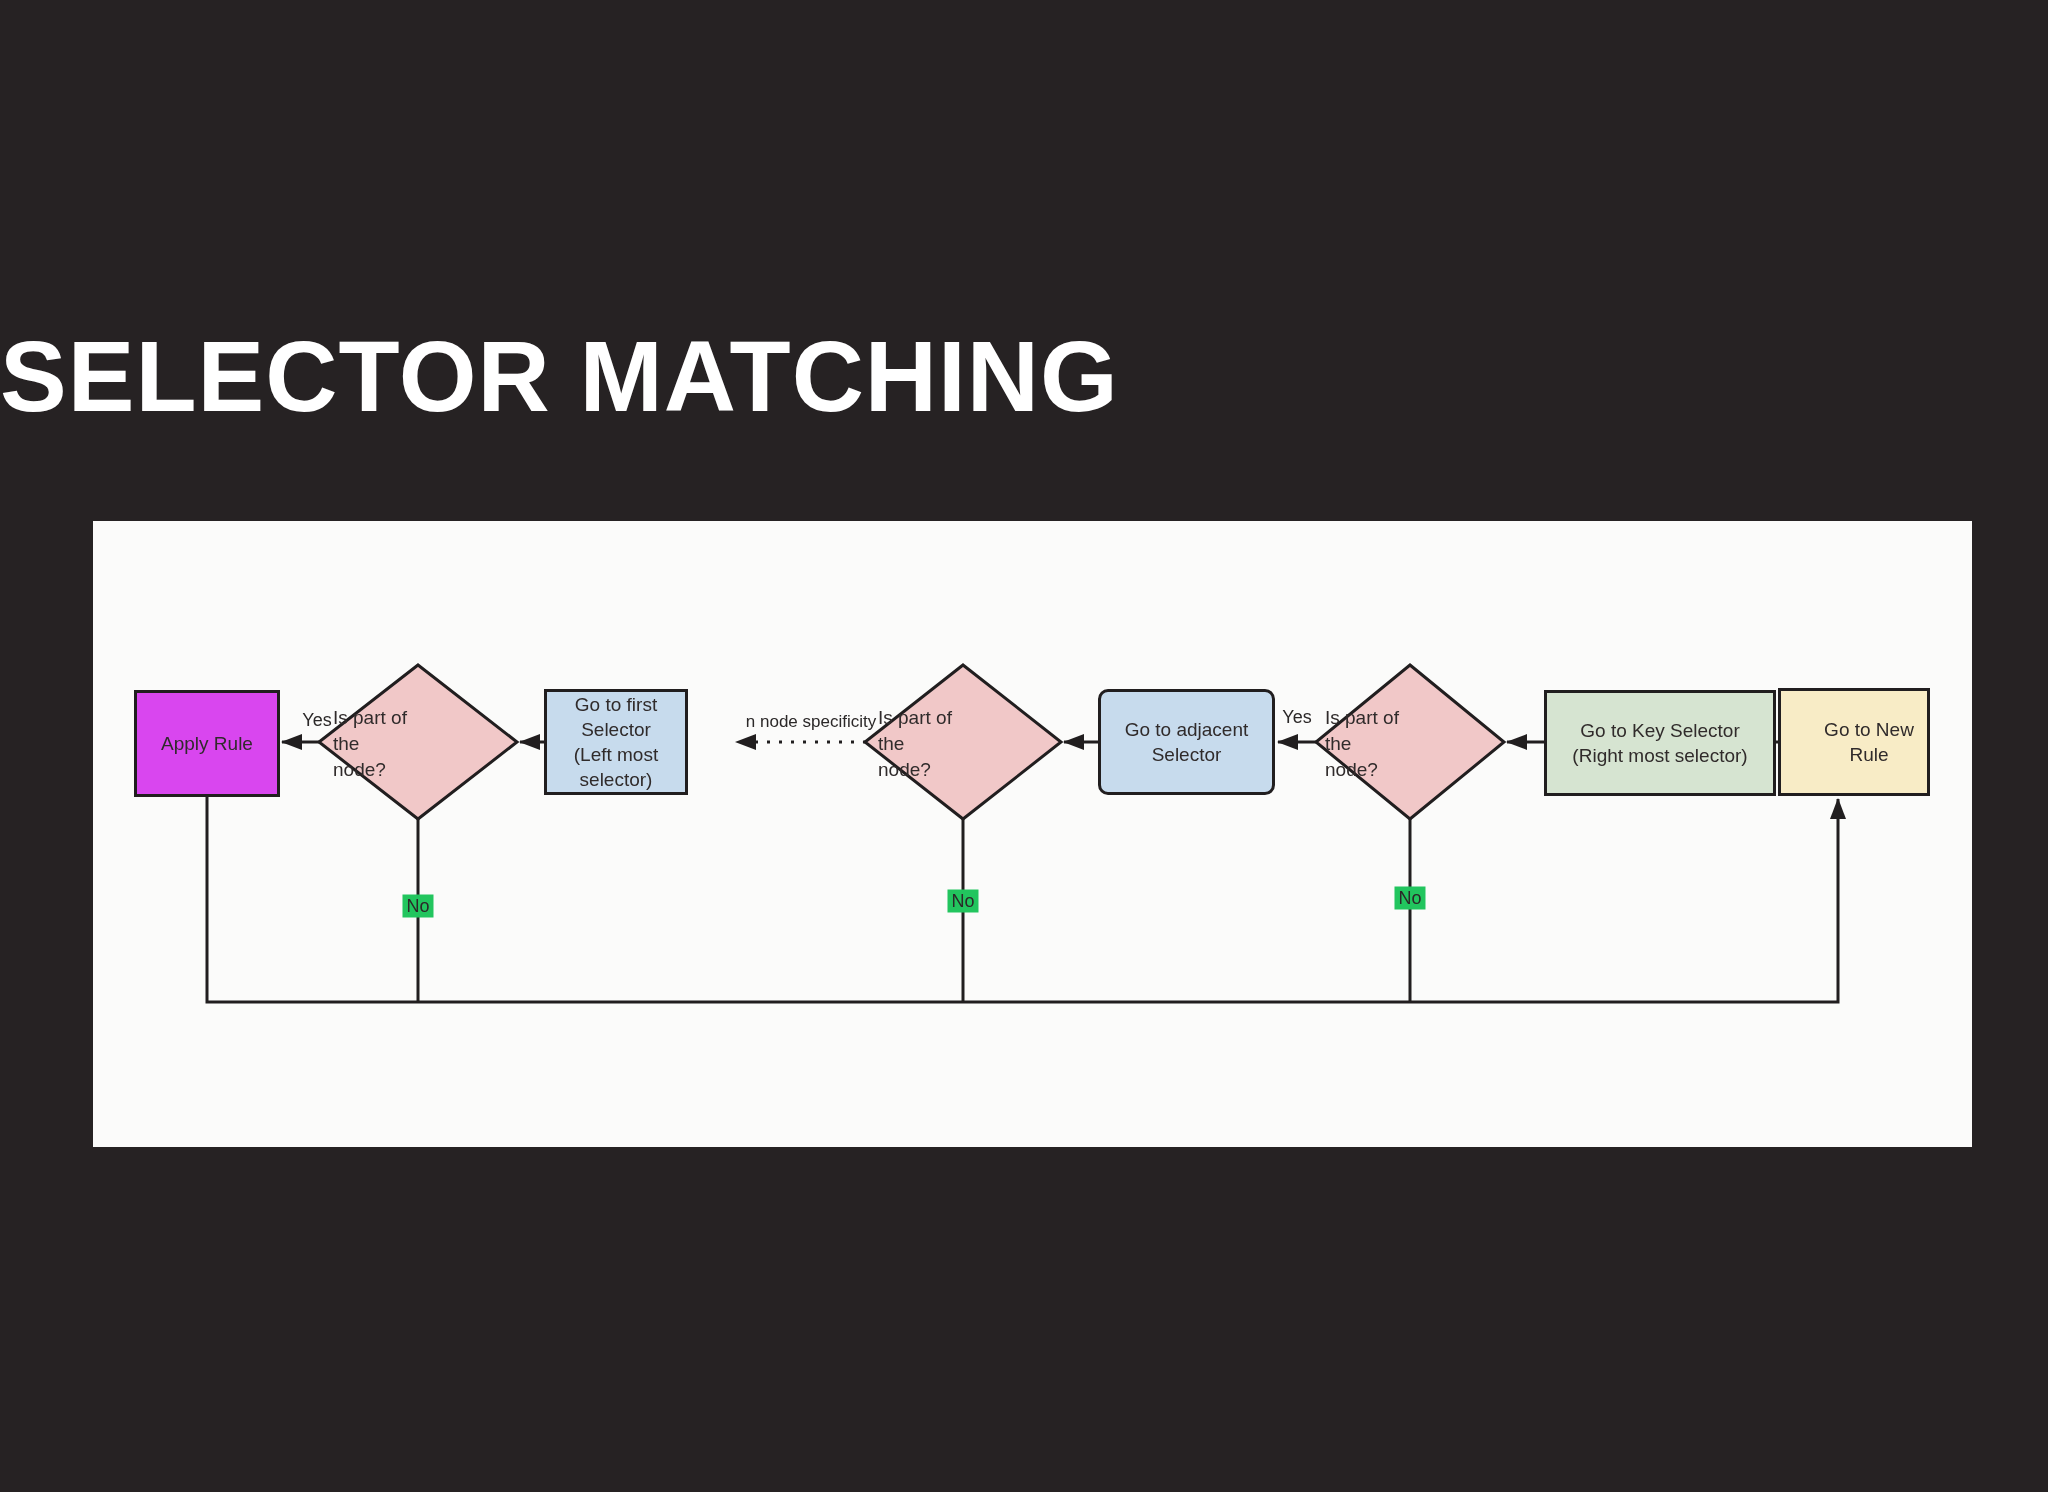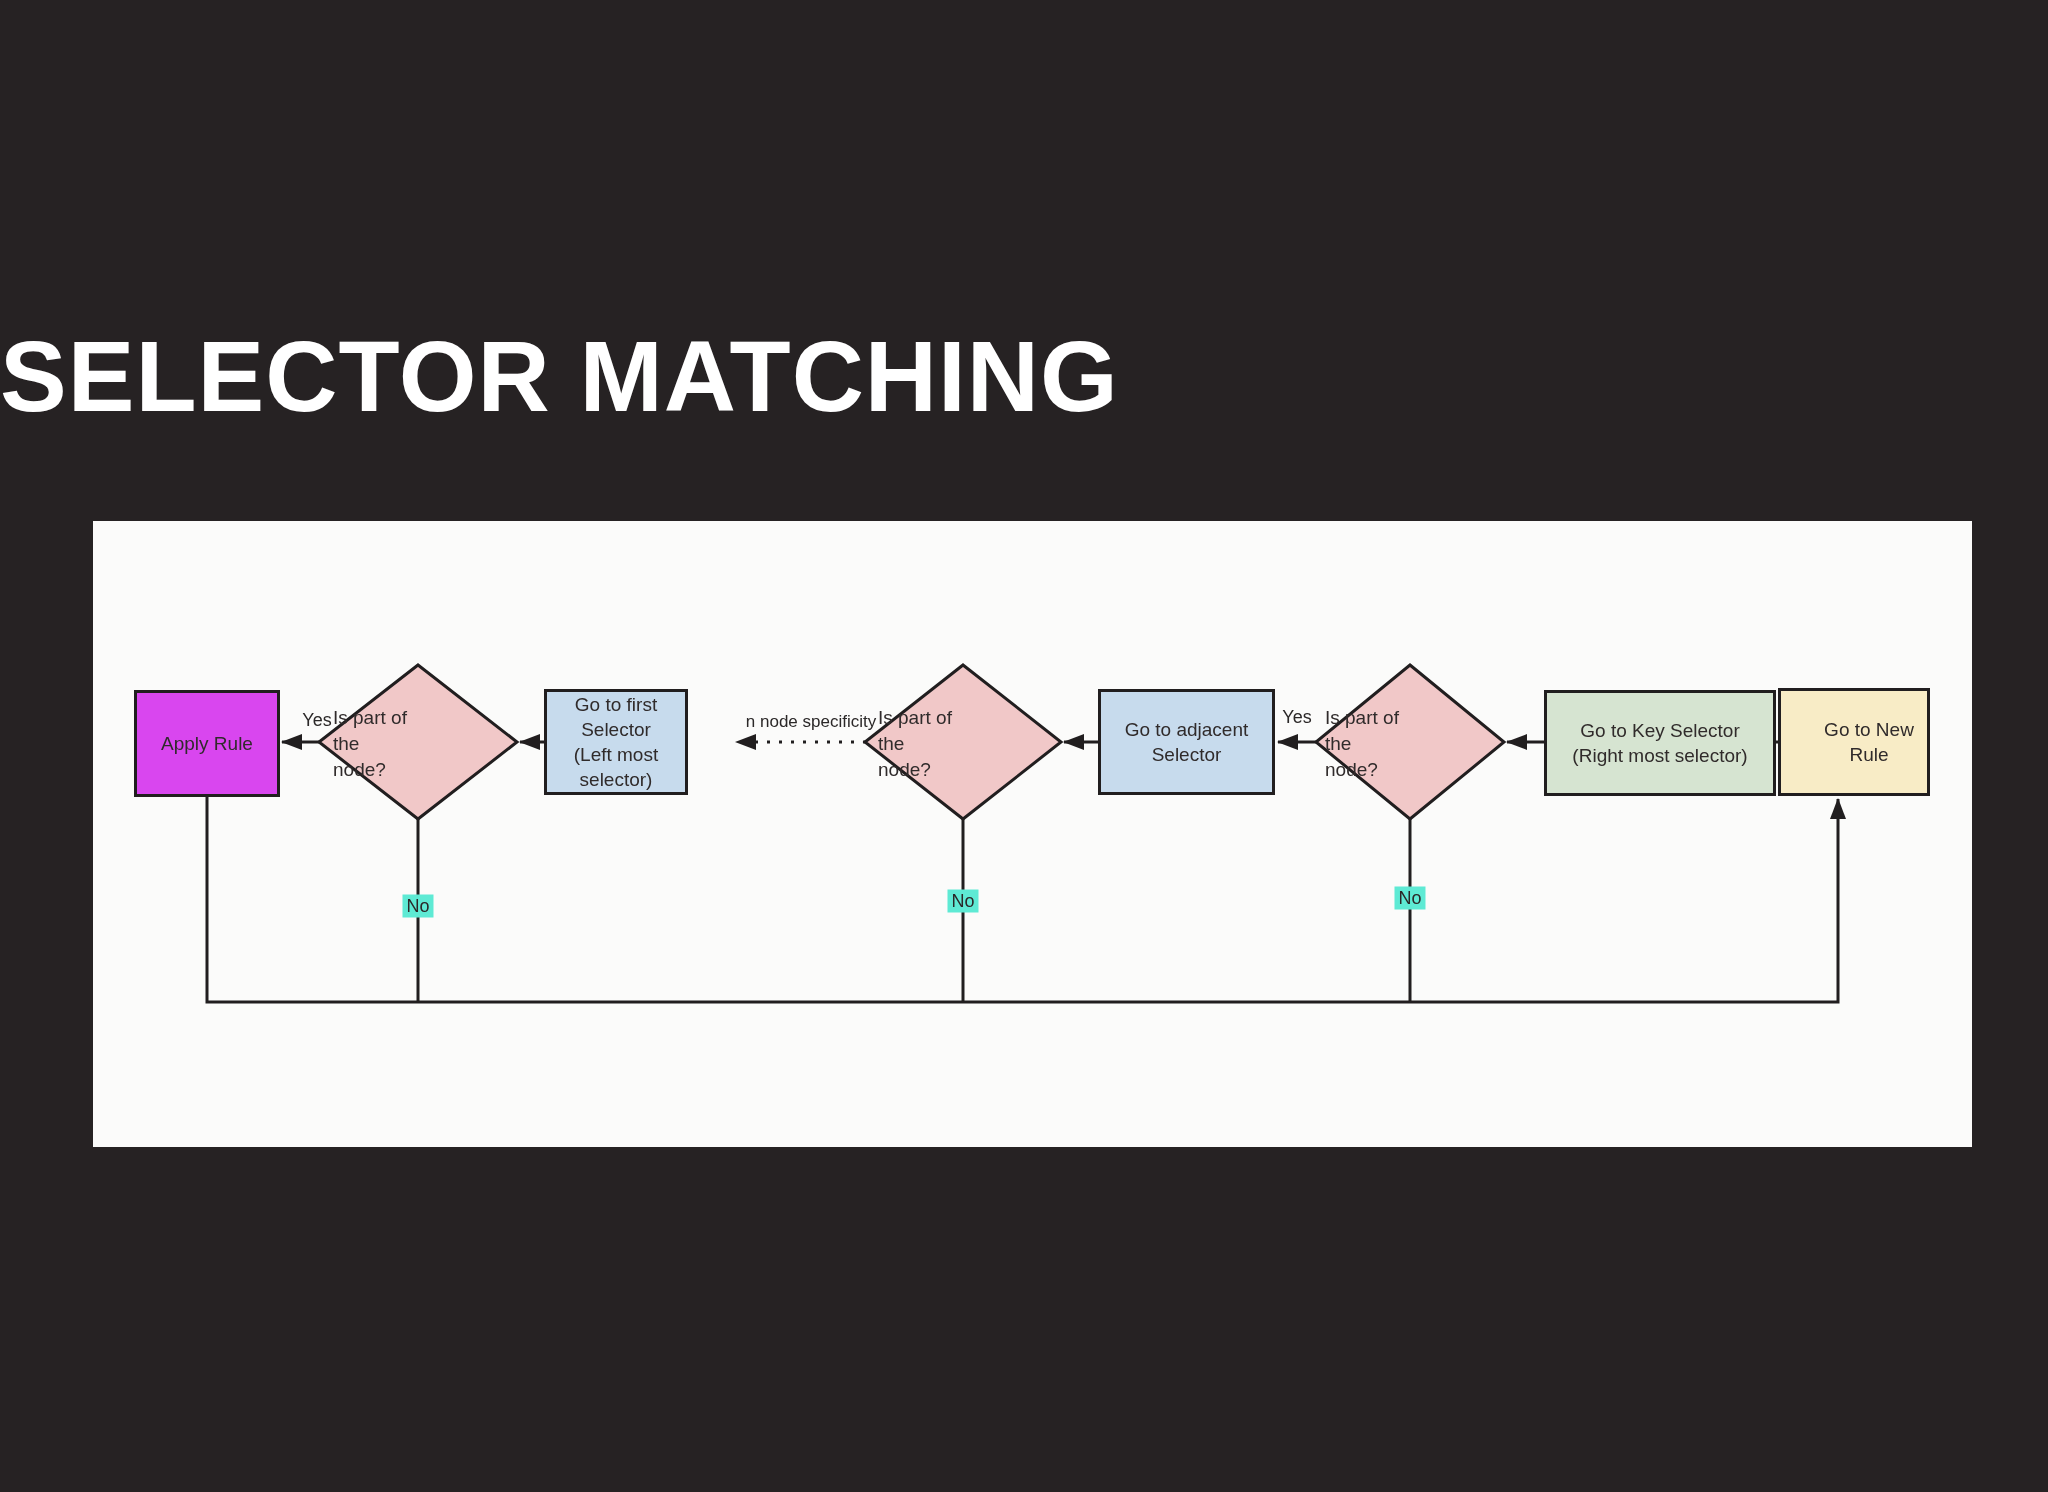--- a/index.html
+++ b/index.html
@@ -76,21 +76,21 @@
     position: absolute;
     transform: translate(-50%, -50%);
     font-size: 18px;
     color: #2b2828;
     white-space: nowrap;
   }
   #yes-left  { left: 224px;  top: 199px; }
   #yes-right { left: 1204px; top: 196px; }
   #spec-label { left: 718px; top: 201px; font-size: 17px; }
   .no-label {
-    background: #5eead4;
+    background: #22c55e;
     padding: 1px 4px;
   }
   #no-1 { left: 325px;  top: 385px; }
   #no-2 { left: 870px;  top: 380px; }
   #no-3 { left: 1317px; top: 377px; }
 </style>
 </head>
 <body>
 
 <div class="stage">
@@ -128,21 +128,21 @@
         <polygon points="870,144 968,221 870,298 772,221" fill="#f1c8c8"></polygon>
         <polygon points="1317,144 1411,221 1317,298 1223,221" fill="#f1c8c8"></polygon>
       </g>
     </svg>
 
     <div class="node" id="apply-rule" style="background-color: #d946ef;">Apply Rule</div>
 
     <div class="node" id="first-selector" style="background-color: rgb(199, 219, 237);">Go to first Selector
 (Left most selector)</div>
 
-    <div class="node" id="adjacent-selector" style="background-color: rgb(199, 219, 237);">Go to adjacent
+    <div class="node" id="adjacent-selector" style="background-color: rgb(199, 219, 237); border-radius: 10px;">Go to adjacent
 Selector</div>
 
     <div class="node" id="key-selector" style="background-color: rgb(214, 228, 209);">Go to Key Selector
 (Right most selector)</div>
 
     <div class="node" id="new-rule" style="background-color: rgb(248, 236, 198);">Go to New Rule</div>
 
     <div class="dlabel" id="dlabel-1">Is part of
 the
 node?</div>

